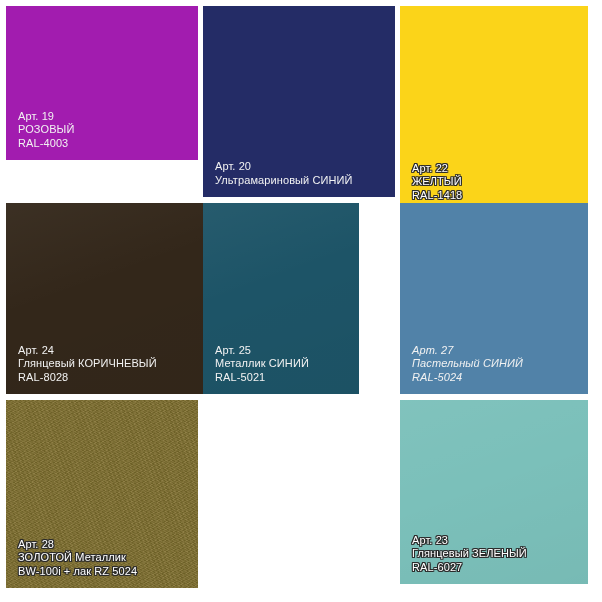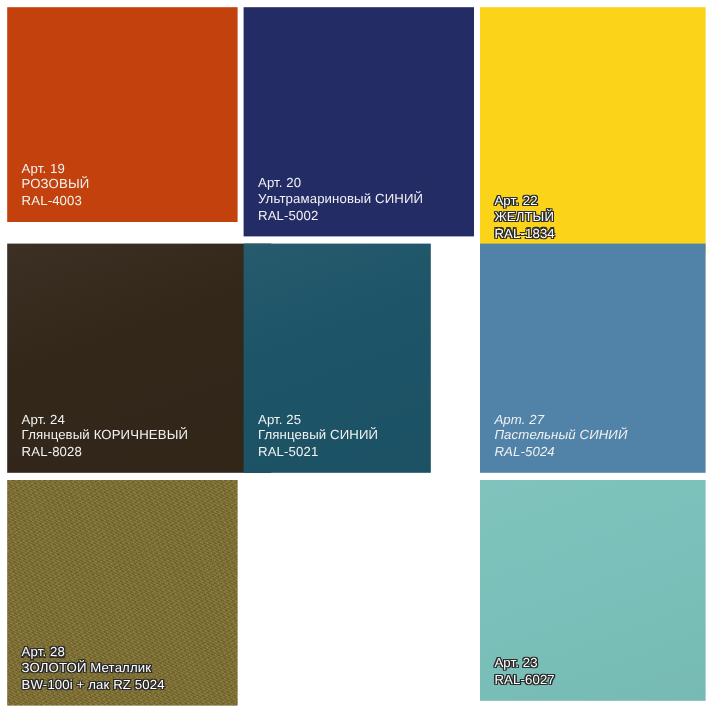--- a/index.html
+++ b/index.html
@@ -85,68 +85,68 @@
     background-image: linear-gradient(160deg,
       rgba(255,255,255,0.045) 0%,
       rgba(255,255,255,0.0) 42%,
       rgba(0,0,0,0.03) 100%);
   }
 </style>
 </head>
 <body>
 
 <div id="swatch-sheet" style="background: rgb(255, 255, 255);">
-    <div class="swatch" style="left: 6px; top: 6px; width: 192px; height: 179px; background-color: #c2410c;">
+    <div class="swatch" style="left: 6px; top: 6px; width: 192px; height: 154px; background-color: #a21caf;">
       <div class="swatch-label label-plain">
         <span class="line">Арт. 19</span>
         <span class="line">РОЗОВЫЙ</span>
         <span class="line">RAL-4003</span>
       </div>
     </div>
     <div class="swatch" style="left: 203px; top: 6px; width: 192px; height: 191px; background-color: rgb(36, 44, 102);">
       <div class="swatch-label label-plain">
         <span class="line">Арт. 20</span>
         <span class="line">Ультрамариновый СИНИЙ</span>
-        <span class="line">RAL-5002</span>
       </div>
     </div>
     <div class="swatch" style="left: 400px; top: 6px; width: 188px; height: 206px; background-color: rgb(251, 212, 25);">
       <div class="swatch-label label-outline">
         <span class="line">Арт. 22</span>
         <span class="line">ЖЕЛТЫЙ</span>
-        <span class="line">RAL-1834</span>
+        <span class="line">RAL-1418</span>
       </div>
     </div>
     <div class="swatch gloss" style="left: 6px; top: 203px; width: 220px; height: 191px; background-color: rgb(51, 39, 26);">
       <div class="swatch-label label-plain">
         <span class="line">Арт. 24</span>
         <span class="line">Глянцевый КОРИЧНЕВЫЙ</span>
         <span class="line">RAL-8028</span>
       </div>
     </div>
     <div class="swatch gloss" style="left: 203px; top: 203px; width: 156px; height: 191px; background-color: rgb(29, 84, 103);">
       <div class="swatch-label label-plain">
         <span class="line">Арт. 25</span>
-        <span class="line">Глянцевый СИНИЙ</span>
+        <span class="line">Металлик СИНИЙ</span>
         <span class="line">RAL-5021</span>
       </div>
     </div>
     <div class="swatch" style="left: 400px; top: 203px; width: 188px; height: 191px; background-color: rgb(81, 130, 168); font-style: italic;">
       <div class="swatch-label label-plain">
         <span class="line">Арт. 27</span>
         <span class="line">Пастельный СИНИЙ</span>
         <span class="line">RAL-5024</span>
       </div>
     </div>
     <div class="swatch metallic" style="left: 6px; top: 400px; width: 192px; height: 188px; background-color: rgb(128, 112, 46);">
       <div class="swatch-label label-outline">
         <span class="line">Арт. 28</span>
         <span class="line">ЗОЛОТОЙ Металлик</span>
         <span class="line">BW-100i + лак RZ 5024</span>
       </div>
     </div>
     <div class="swatch gloss" style="left: 400px; top: 400px; width: 188px; height: 184px; background-color: rgb(123, 192, 186);">
       <div class="swatch-label label-outline">
         <span class="line">Арт. 23</span>
+        <span class="line">Глянцевый ЗЕЛЕНЫЙ</span>
         <span class="line">RAL-6027</span>
       </div>
     </div>
   </div>
 
 </body></html>

